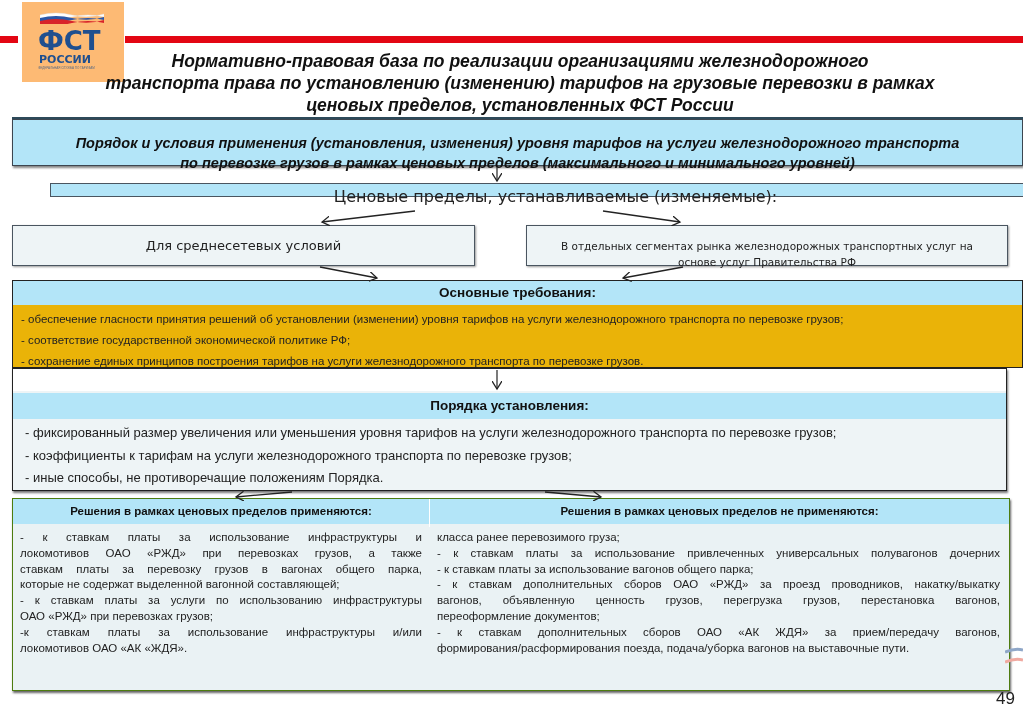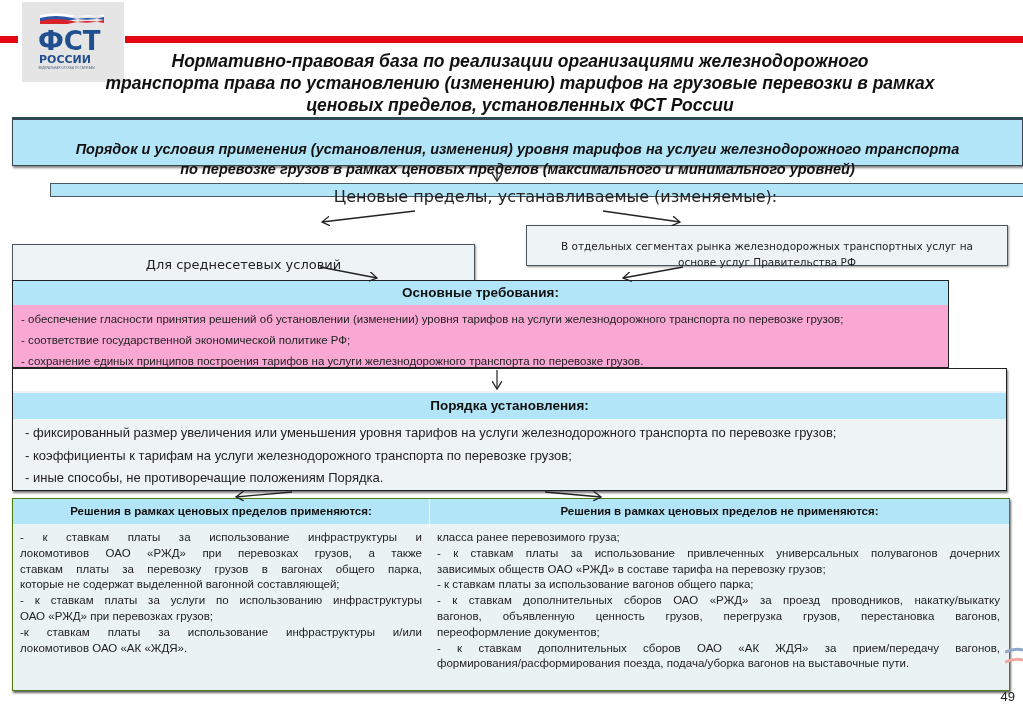--- a/index.html
+++ b/index.html
@@ -3,64 +3,64 @@
 <meta charset="utf-8">
 <style>
   html, body { margin: 0; padding: 0; }
   body { width: 1023px; height: 708px; background: #ffffff; position: relative; overflow: hidden;
          font-family: "Liberation Sans", sans-serif; color: #111; }
   .abs { position: absolute; }
 
   
   #red-bar-left { left: 0; top: 36px; width: 18px; height: 7px; background: #e30613; }
   #red-bar-right { left: 125px; top: 36px; width: 898px; height: 7px; background: #e30613; }
-  #logo { left: 22px; top: 2px; width: 102px; height: 80px; background: #e5e5e5; }
+  #logo { left: 22px; top: 2px; width: 102px; height: 80px; background: #fdba74; }
   #logo .flag { position: absolute; left: 18px; top: 10px; width: 64px; height: 12px; }
   #logo .fst { position: absolute; left: 16px; top: 24px; font-weight: bold; font-size: 26px; color: #1f4f8f; letter-spacing: 0px; font-family: "DejaVu Sans", sans-serif; }
   #logo .rossii { position: absolute; left: 17px; top: 51px; font-weight: bold; font-size: 11px; color: #1f4f8f; font-family: "DejaVu Sans", sans-serif; }
   #logo .sub { position: absolute; left: 16px; top: 64px; width: 70px; font-size: 3px; color: #5a6b85; overflow: hidden; white-space: nowrap; }
 
   #title { left: 40px; top: 50px; width: 960px; text-align: center; font-weight: bold; font-size: 17.5px; line-height: 22px; font-style: italic; }
   #title-line { left: 12px; top: 117px; width: 1011px; height: 2px; background: #2d4a5a; }
 
   
   .box { position: absolute; box-sizing: border-box; border: 1px solid #4a5560; }
   .lightblue { background: #b3e5f8; }
   .pale { background: #eef4f6; }
 
   #main-rule { left: 12px; top: 119px; width: 1011px; height: 47px; border-color: #3c4650;
-               text-align: center; font-weight: bold; font-style: italic; font-size: 14.5px; line-height: 20px; padding-top: 19px; box-shadow: 1px 2px 2px #888; }
+               text-align: center; font-weight: bold; font-style: italic; font-size: 14.5px; line-height: 20px; padding-top: 13px; box-shadow: 1px 2px 2px #888; }
   #price-limits { left: 12px; top: 183px; width: 1011px; height: 14px; text-align: center;
                   font-size: 16px; line-height: 26px; color: #222; font-family: "DejaVu Sans", sans-serif; margin-left: 38px; }
   #avg-conditions { left: 12px; top: 225px; width: 463px; height: 41px; text-align: center;
-                    font-size: 13px; line-height: 39px; color: #222; font-family: "DejaVu Sans", sans-serif; box-shadow: 1px 1px 2px #999; margin-top: 19px; }
+                    font-size: 13px; line-height: 39px; color: #222; font-family: "DejaVu Sans", sans-serif; box-shadow: 1px 1px 2px #999; }
   #segments { left: 526px; top: 225px; width: 482px; height: 41px; text-align: center;
               font-size: 10.5px; line-height: 16px; padding-top: 12px; color: #222; font-family: "DejaVu Sans", sans-serif; box-shadow: 1px 1px 2px #999; }
 
   
-  #requirements { left: 12px; top: 280px; width: 937px; height: 88px; border-color: #222; background: #f9a8d4; padding-left: 8px; }
+  #requirements { left: 12px; top: 280px; width: 1011px; height: 88px; border-color: #222; background: #eab308; padding-left: 8px; }
   .sec-head { position: absolute; left: 0; right: 0; height: 24px; background: #b3e5f8; text-align: center; font-weight: bold; font-size: 13.5px; line-height: 24px; }
   .req-line { position: absolute; left: 8px; font-size: 11.5px; color: #222; white-space: nowrap; }
 
   
   #methods { left: 12px; top: 368px; width: 995px; height: 123px; border-color: #222; background: #eef4f6; box-shadow: 1px 2px 2px #777; }
   #methods .top-white { position: absolute; left: 0; right: 0; top: 0; height: 22px; background: #ffffff; }
   .meth-line { position: absolute; left: 12px; font-size: 13px; color: #222; white-space: nowrap; }
 
   
   #decisions { left: 12px; top: 498px; width: 996px; height: 191px; border: 1px solid #4d7c0f; background: #eaf2f4; box-shadow: 1px 2px 2px #666; }
   #dec-left-head { position: absolute; left: 0; top: 0; width: 416px; height: 25px; background: #b3e5f8; text-align: center; font-weight: bold; font-size: 11.5px; line-height: 25px; }
   #dec-right-head { position: absolute; left: 417px; top: 0; right: 0; height: 25px; background: #b3e5f8; text-align: center; font-weight: bold; font-size: 11.5px; line-height: 25px; }
   #dec-divider { position: absolute; left: 416px; top: 0; width: 1px; height: 28px; background: #ffffff; }
   #dec-left-body { position: absolute; left: 7px; top: 31px; width: 402px; font-size: 11.5px; line-height: 15.8px; text-align: justify; color: #222; }
   #dec-right-body { position: absolute; left: 424px; top: 31px; width: 563px; font-size: 11.5px; line-height: 15.8px; text-align: justify; color: #222; }
   .jline { display: block; text-align: justify; text-align-last: justify; }
   .lline { display: block; text-align: left; }
 
-  #page-num { right: 8px; top: 689px; font-size: 13px; color: #222; }
+  #page-num { right: 8px; top: 689px; font-size: 17px; color: #222; }
   #deco-swoosh { left: 1005px; top: 640px; width: 18px; height: 40px; }
   #arrows { left: 0; top: 0; width: 1023px; height: 708px; pointer-events: none; }
 </style>
 </head>
 <body>
 
 <div class="abs" id="red-bar-left"></div>
 <div class="abs" id="red-bar-right"></div>
 
 <div class="abs" id="logo">
@@ -120,21 +120,20 @@
       <span class="jline">ставкам платы за перевозку грузов в вагонах общего парка,</span>
       <span class="lline">которые не содержат выделенной вагонной составляющей;</span>
       <span class="jline">- к ставкам платы за услуги по использованию инфраструктуры</span>
       <span class="lline">ОАО «РЖД» при перевозках грузов;</span>
       <span class="jline">-к ставкам платы за использование инфраструктуры и/или</span>
       <span class="lline">локомотивов ОАО «АК «ЖДЯ».</span>
     </div>
   <div id="dec-right-body">
       <span class="lline">класса ранее перевозимого груза;</span>
       <span class="jline">- к ставкам платы за использование привлеченных универсальных полувагонов дочерних</span>
-      <span class="lline">зависимых обществ ОАО «РЖД» в составе тарифа на перевозку грузов;</span>
       <span class="lline">- к ставкам платы за использование вагонов общего парка;</span>
       <span class="jline">- к ставкам дополнительных сборов ОАО «РЖД» за проезд проводников, накатку/выкатку</span>
       <span class="jline">вагонов, объявленную ценность грузов, перегрузка грузов, перестановка вагонов,</span>
       <span class="lline">переоформление документов;</span>
       <span class="jline">- к ставкам дополнительных сборов ОАО «АК ЖДЯ» за прием/передачу вагонов,</span>
       <span class="lline">формирования/расформирования поезда, подача/уборка вагонов на выставочные пути.</span>
     </div>
 </div>
 
 <svg class="abs" id="deco-swoosh" viewBox="0 0 18 40">

